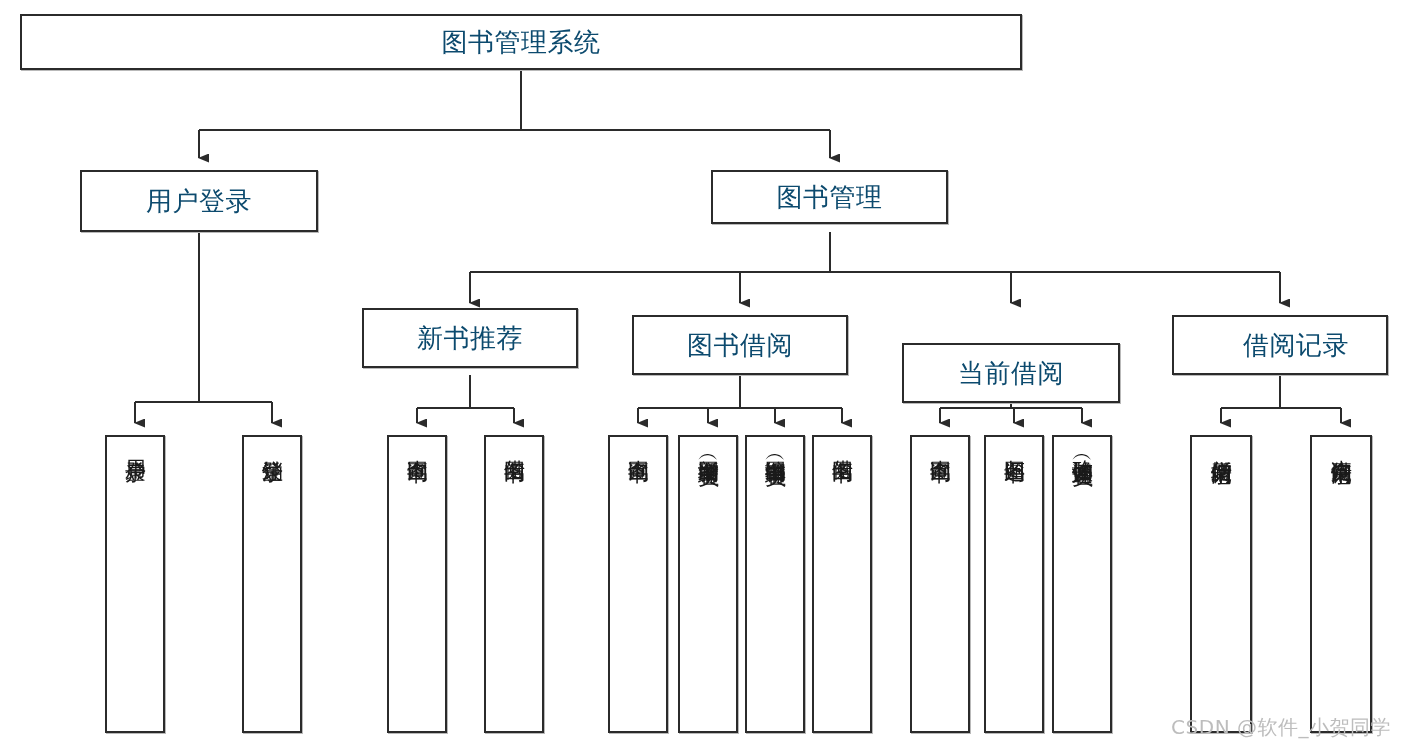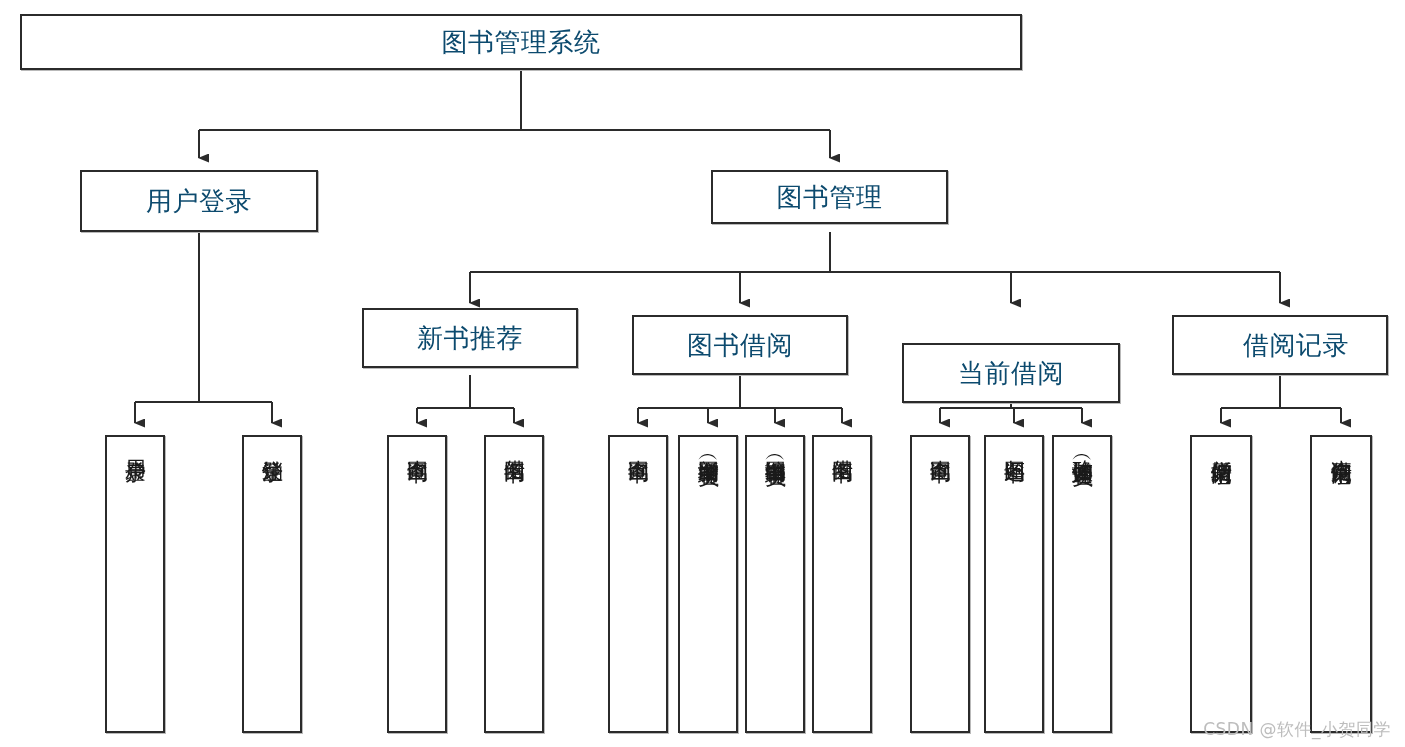--- a/index.html
+++ b/index.html
@@ -56,21 +56,21 @@
     position: absolute;
     left: 0; top: 0;
     width: 1405px;
     height: 747px;
     pointer-events: none;
   }
   #watermark {
     position: absolute;
     right: 14px;
     bottom: 6px;
-    font-size: 17px;
+    font-size: 20px;
     color: #bdbdbd;
     white-space: nowrap;
     letter-spacing: 0.5px;
   }
 </style>
 </head>
 <body>
 
 <div id="diagram-root">
 

